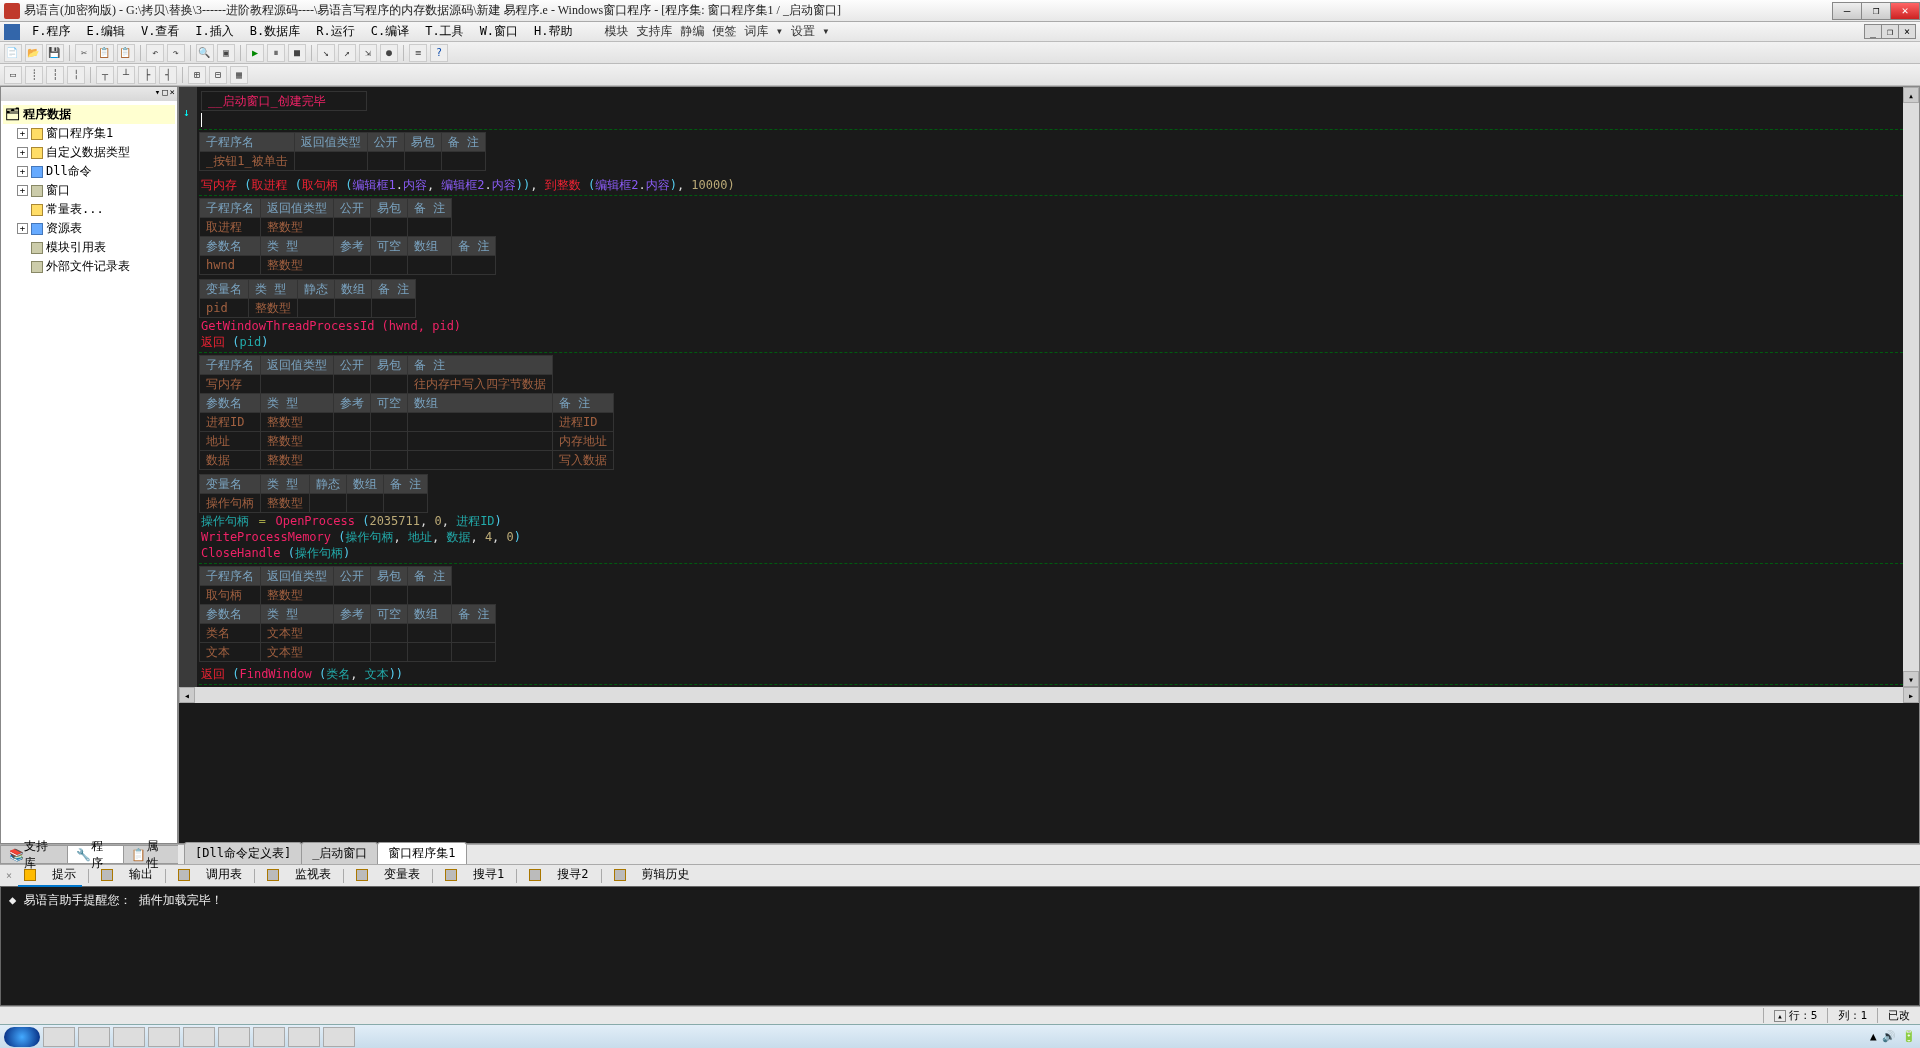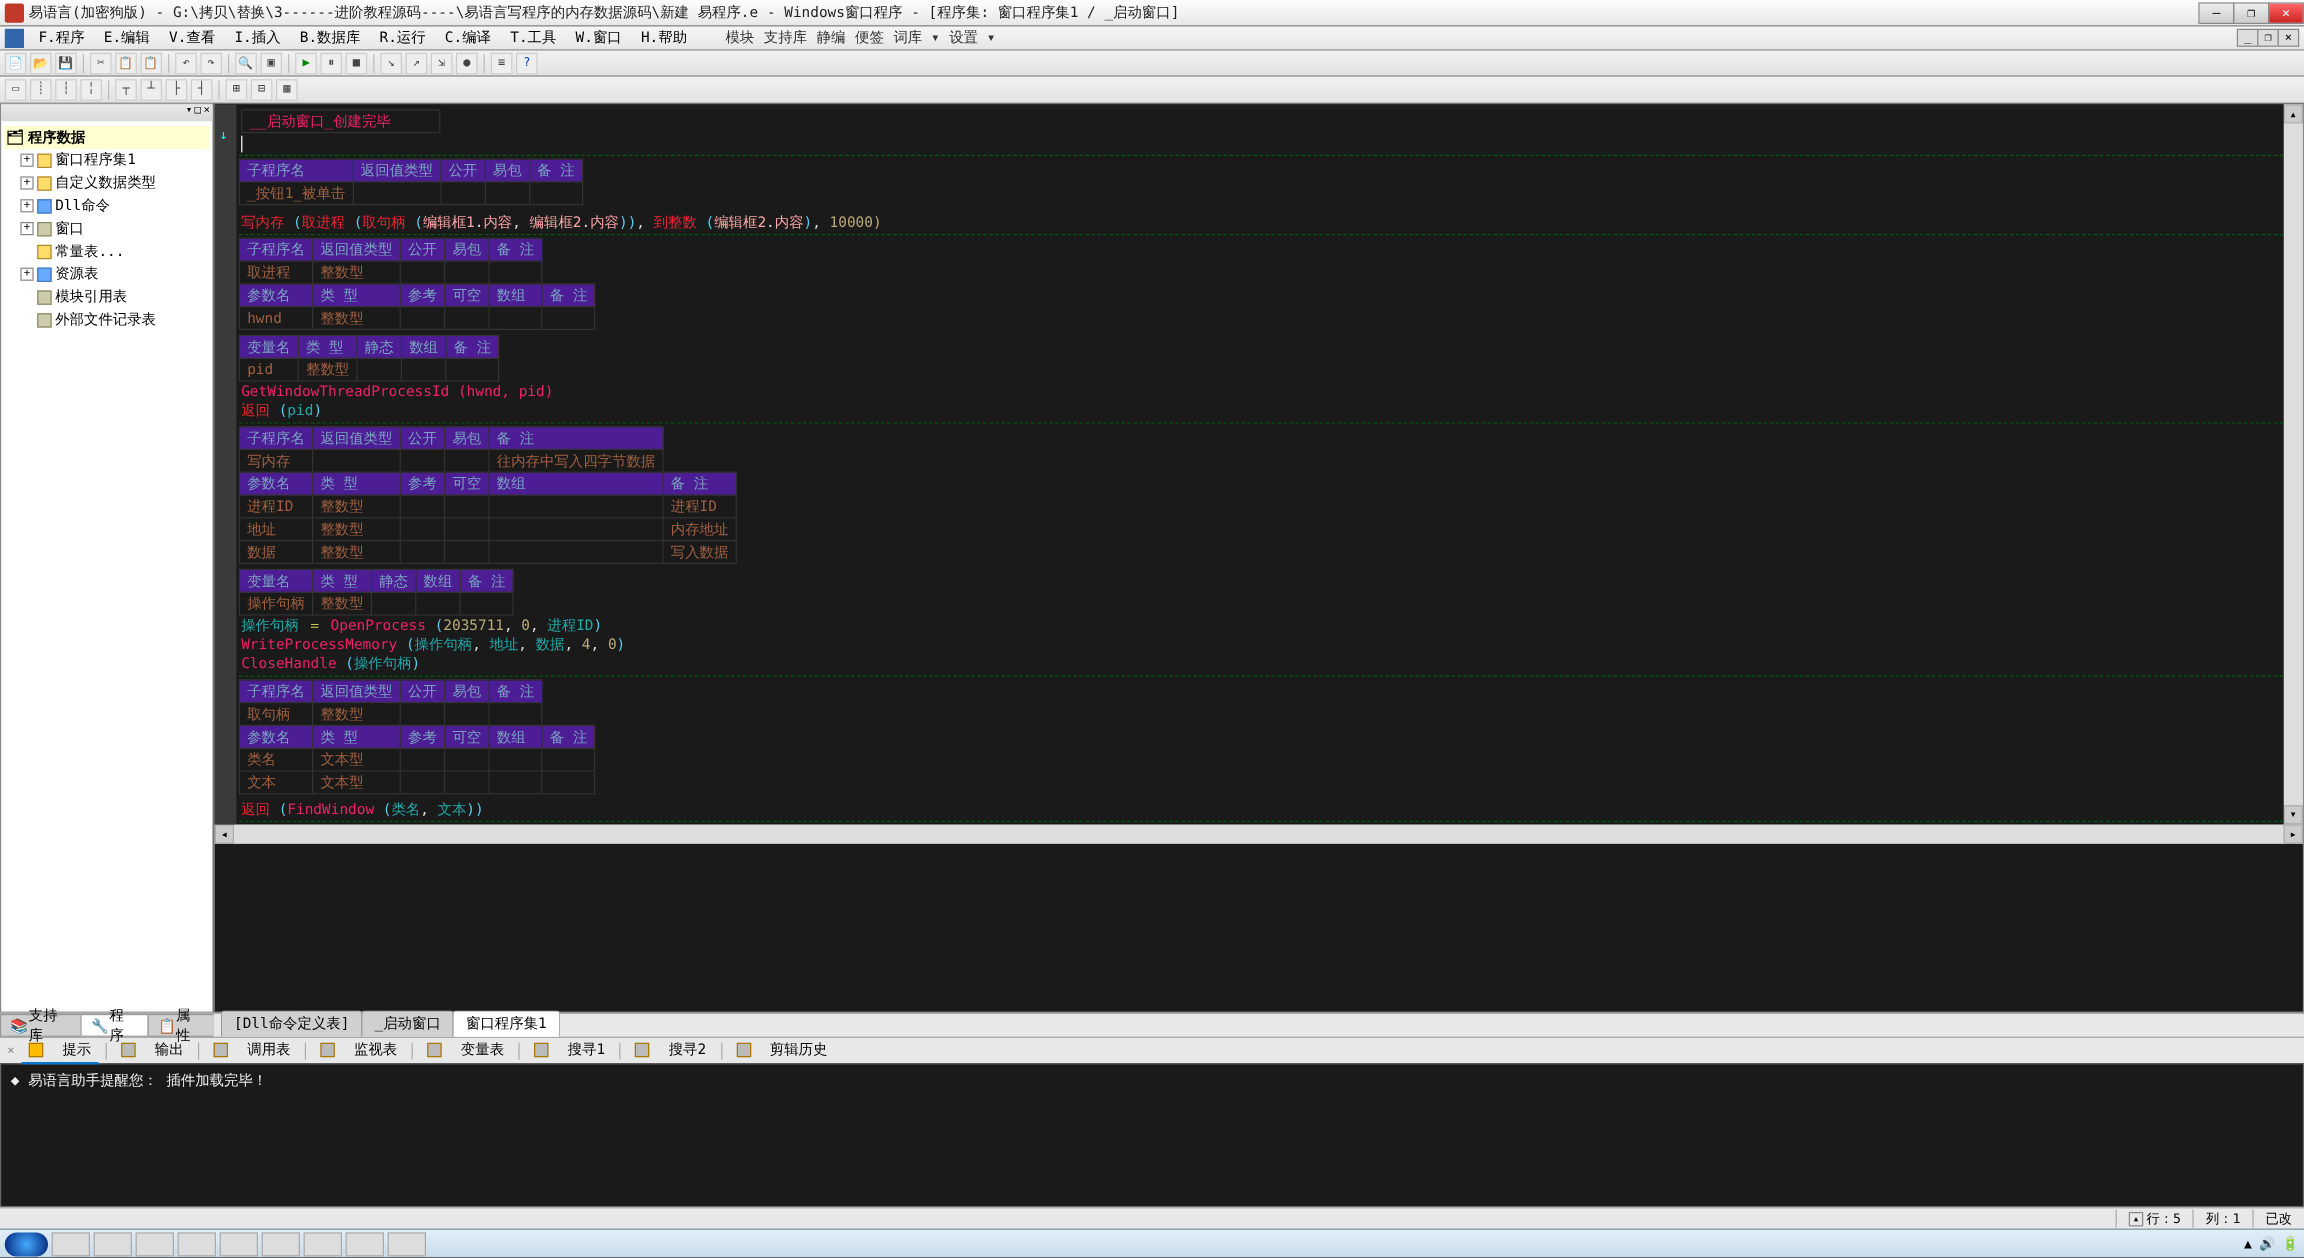--- a/index.html
+++ b/index.html
@@ -1,21 +1,21 @@
 <!DOCTYPE html>
 <html><head>
 <meta charset="utf-8">
 <style>
 * { margin:0; padding:0; box-sizing:border-box; font-family:"SimSun","宋体",monospace; }
 body { width:1920px; height:1048px; background:#3c3c3c; overflow:hidden; font-size:12px; }
 
 
 .titlebar { height:22px; background:linear-gradient(#fdfdfd,#e8e8e8); display:flex; align-items:center; border-bottom:1px solid #aaa; }
 .titlebar .icon { width:16px; height:16px; background:#c0392b; margin:0 4px; border-radius:2px; }
-.titlebar .title { flex:1; font-size:12px; color:#222; }
+.titlebar .title { flex:1; font-size:12px; color:#222;font-family:Liberation Serif, serif; }
 .winbtns { display:flex; }
 .winbtn { width:30px; height:18px; border:1px solid #888; background:linear-gradient(#eee,#ccc); display:flex; align-items:center; justify-content:center; font-size:11px; margin-left:-1px; }
 .winbtn.close { background:linear-gradient(#f66,#c22); color:#fff; }
 
 
 .menubar { height:20px; background:linear-gradient(#f6f6f6,#e6e6e6); display:flex; align-items:center; padding:0 4px; border-bottom:1px solid #bbb; font-size:12px; }
 .menuitem { padding:2px 8px; cursor:default; }
 .tb2 { margin-left:24px; display:flex; gap:8px;align-items:center; }
 .tb2 span { color:#333; }
 .mdi-ctrl { margin-left:auto; display:flex; }
@@ -43,33 +43,33 @@
 
 .editor-wrap { flex:1; display:flex; flex-direction:column; background:#1a1a1a; border:1px solid #888; }
 .code { flex:1; overflow:auto; position:relative; padding:4px 0 0 20px; background:#1a1a1a; color:#ccc; font-size:12px; line-height:16px; }
 .gutter { position:absolute; left:0; top:0; width:18px; height:100%; background:#3a3a3a; }
 .arrow { position:absolute; left:4px; top:18px; color:#0ff; font-size:11px; }
 .gsep { border-top:1px dashed #005c10; margin:2px 0; }
 
 
 .ctable { border-collapse:collapse; margin:0 0 0 0; }
 .ctable th,.ctable td { border:1px solid #333; padding:1px 6px; font-size:12px; font-weight:normal; text-align:left; height:16px; }
-.ctable th { color:#7aa3c0; background:#4c1d95; }
+.ctable th { color:#7aa3c0; background:#404040; }
 .ctable td { color:#a06040; background:#1a1a1a; }
 .blk { display:inline-block; }
 
 .cline { padding-left:2px; white-space:nowrap; }
 .c-pink{color:#e26;}
 .c-cyan{color:#5ce;}
 .c-or{color:#d83;}
 .c-red{color:#e23;}
 .c-yel{color:#cc5;}
 .c-gray{color:#888;}
 .c-tan{color:#ba7;}
-.c-lime{color:#fca5a5;}
+.c-lime{color:#8b5cf6;}
 .c-teal{color:#2aa;}
 .c-white{color:#ddd;}
 .cursor { display:inline-block;width:1px;height:14px;background:#fff;vertical-align:middle; }
 
 .editor-scroll-h { height:16px; background:#e8e8e8; display:flex; }
 .editor-scroll-h .sbtn{ width:16px;height:16px;border:1px solid #aaa;background:#ccc;display:flex;align-items:center;justify-content:center;font-size:10px; }
 .editor-scroll-h .track{flex:1;background:#ddd;}
 
 
 .doctabs { height:20px; background:#e8e8e8; border-top:1px solid #aaa; display:flex; align-items:flex-end; padding-left:6px; font-size:12px; }

